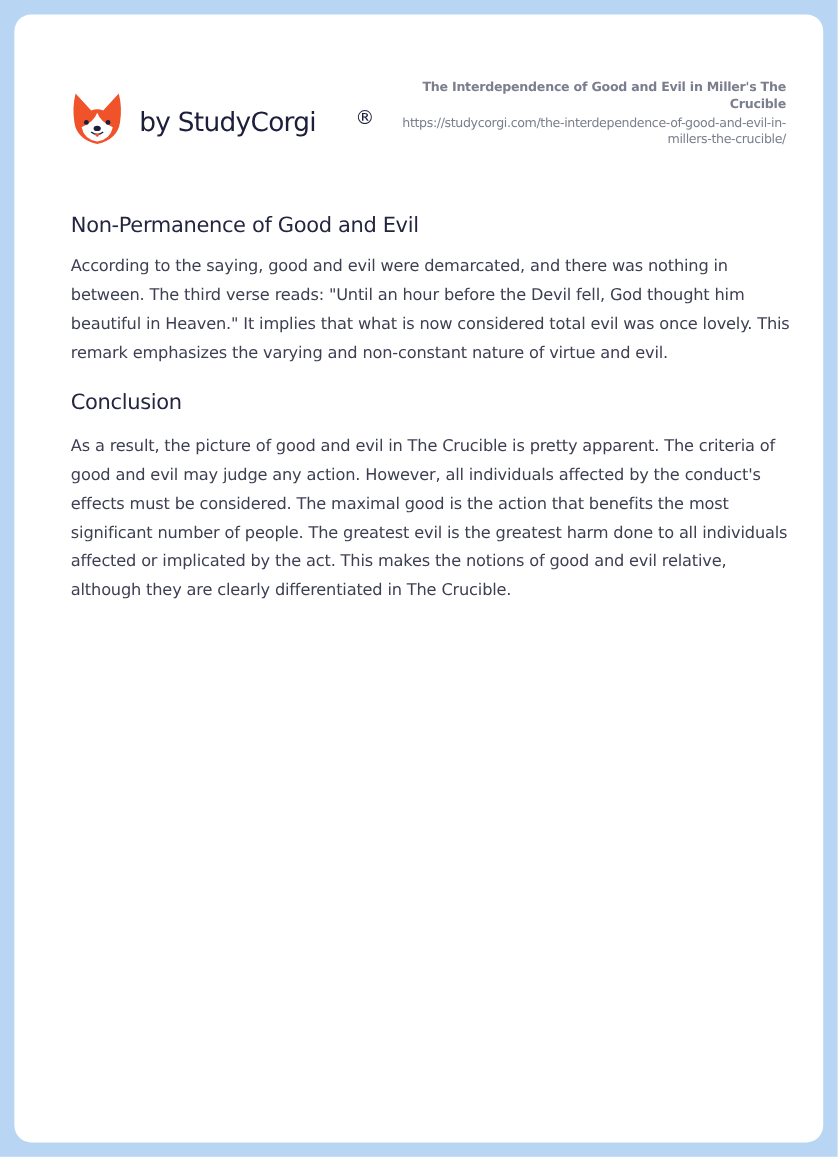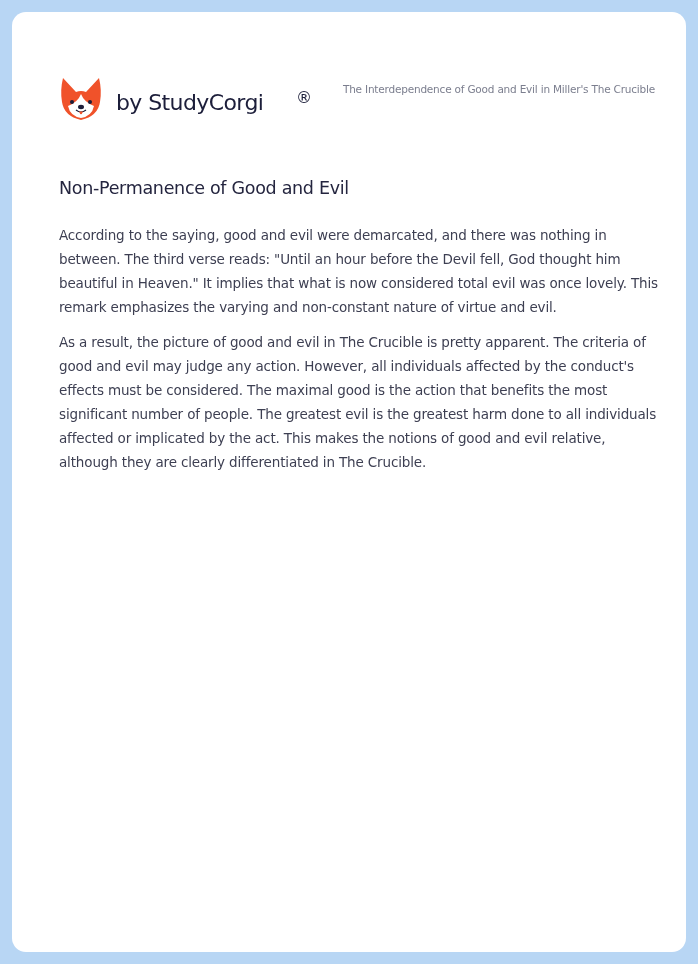--- a/index.html
+++ b/index.html
@@ -40,26 +40,25 @@
       color: #1c1e3a;
     }
     .doc-meta {
       position: absolute;
       right: 31px; top: 54px;
       width: 330px;
       text-align: right;
     }
     .doc-title {
       font-family: "DejaVu Sans", sans-serif;
-      font-weight: normal;
+      font-weight: bold;
       font-size: 10.5px;
       line-height: 14px;
       color: #7b7e8e;
       letter-spacing: -0.2px;
-      margin-top: 16px;
     }
     .doc-url {
       margin-top: 3px;
       font-family: "DejaVu Sans", sans-serif;
       font-size: 10.5px;
       line-height: 13px;
       color: #7b7e8e;
       letter-spacing: -0.3px;
     }
     .content {
@@ -78,21 +77,21 @@
     }
     p {
       margin: 0;
       font-family: "DejaVu Sans", sans-serif;
       font-size: 13.5px;
       line-height: 24px;
       color: #3d3f52;
       letter-spacing: -0.15px;
     }
     .sec1-h { margin-top: 0; }
-    .sec1-p { margin-top: 22px; }
+    .sec1-p { margin-top: 9px; }
     .sec2-h { margin-top: 17px; }
     .sec2-p { margin-top: 11px; }
   </style>
 </head>
 <body>
 
 <div class="page">
 
   <div class="logo">
     <span>
@@ -113,21 +112,23 @@
 
         <path d="M19 35.5 Q21 41 23 35.5 Z" fill="#f0522a"></path>
       </svg>
     </span>
     <span class="logo-text">by StudyCorgi</span>
     <span class="logo-reg">®</span>
   </div>
 
   <div class="doc-meta">
     <div class="doc-title">The Interdependence of Good and Evil in Miller's The Crucible</div>
+    <div class="doc-url">https://studycorgi.com/the-interdependence-of-good-and-evil-in-millers-the-crucible/</div>
   </div>
 
   <div class="content">
     <h2 class="sec1-h">Non-Permanence of Good and Evil</h2>
     <p class="sec1-p">According to the saying, good and evil were demarcated, and there was nothing in between. The third verse reads: "Until an hour before the Devil fell, God thought him beautiful in Heaven." It implies that what is now considered total evil was once lovely. This remark emphasizes the varying and non-constant nature of virtue and evil.</p>
+    <h2 class="sec2-h">Conclusion</h2>
     <p class="sec2-p">As a result, the picture of good and evil in The Crucible is pretty apparent. The criteria of good and evil may judge any action. However, all individuals affected by the conduct's effects must be considered. The maximal good is the action that benefits the most significant number of people. The greatest evil is the greatest harm done to all individuals affected or implicated by the act. This makes the notions of good and evil relative, although they are clearly differentiated in The Crucible.</p>
   </div>
 
 </div>
 
 </body></html>

